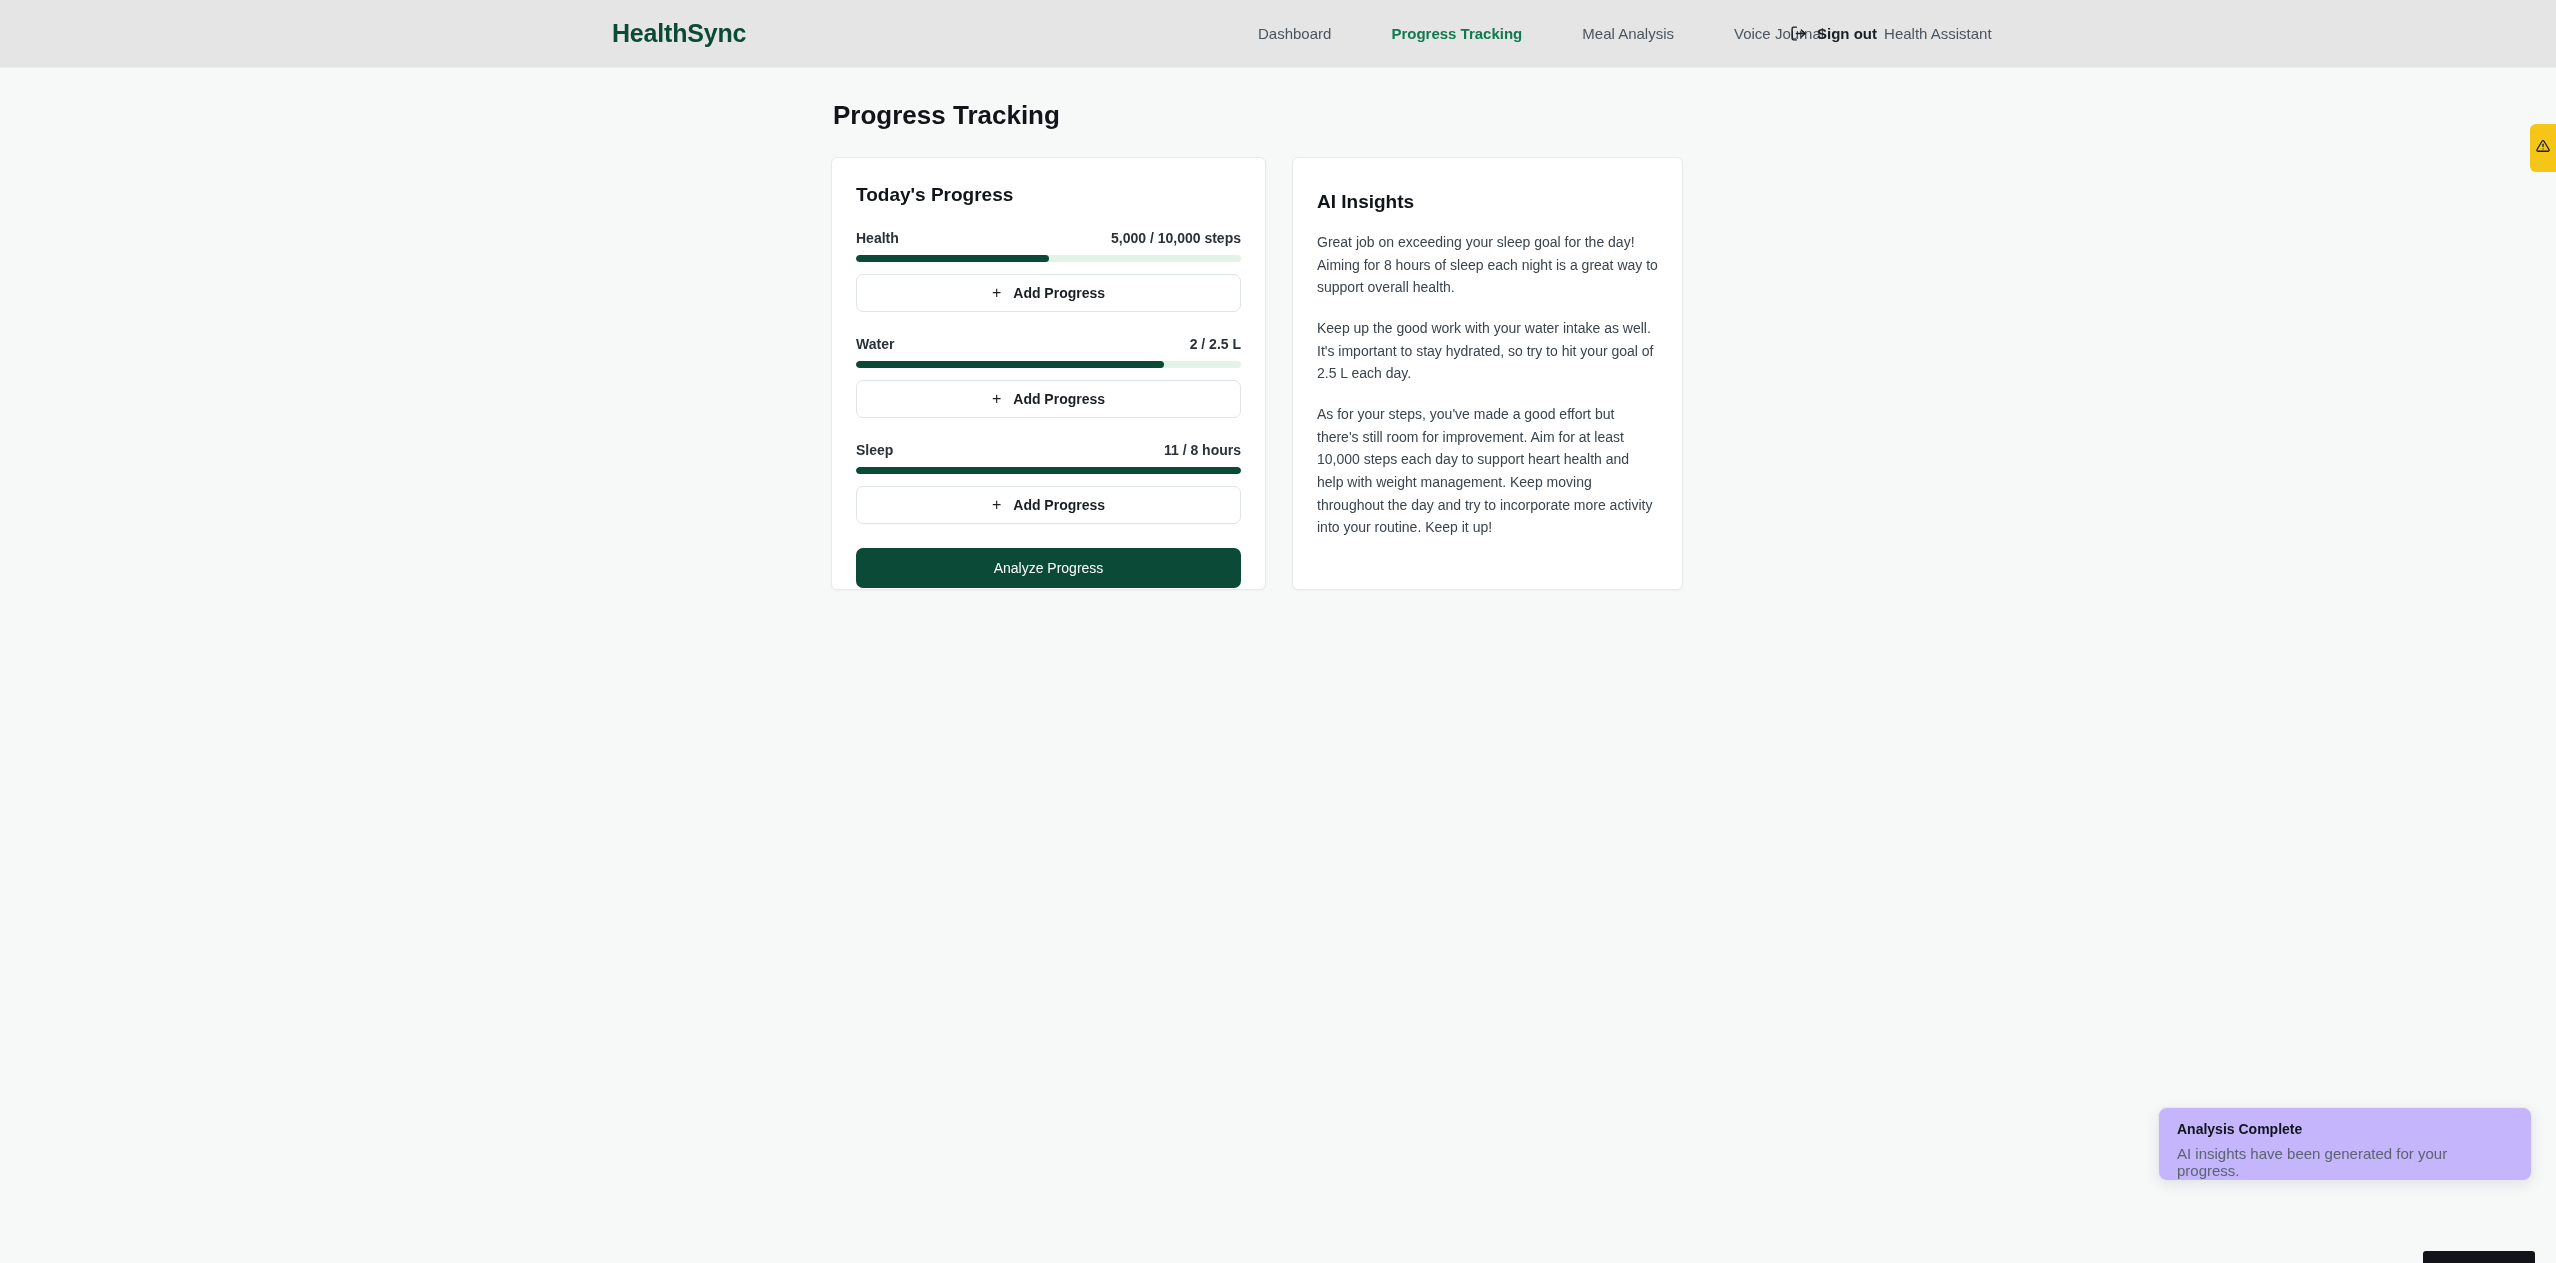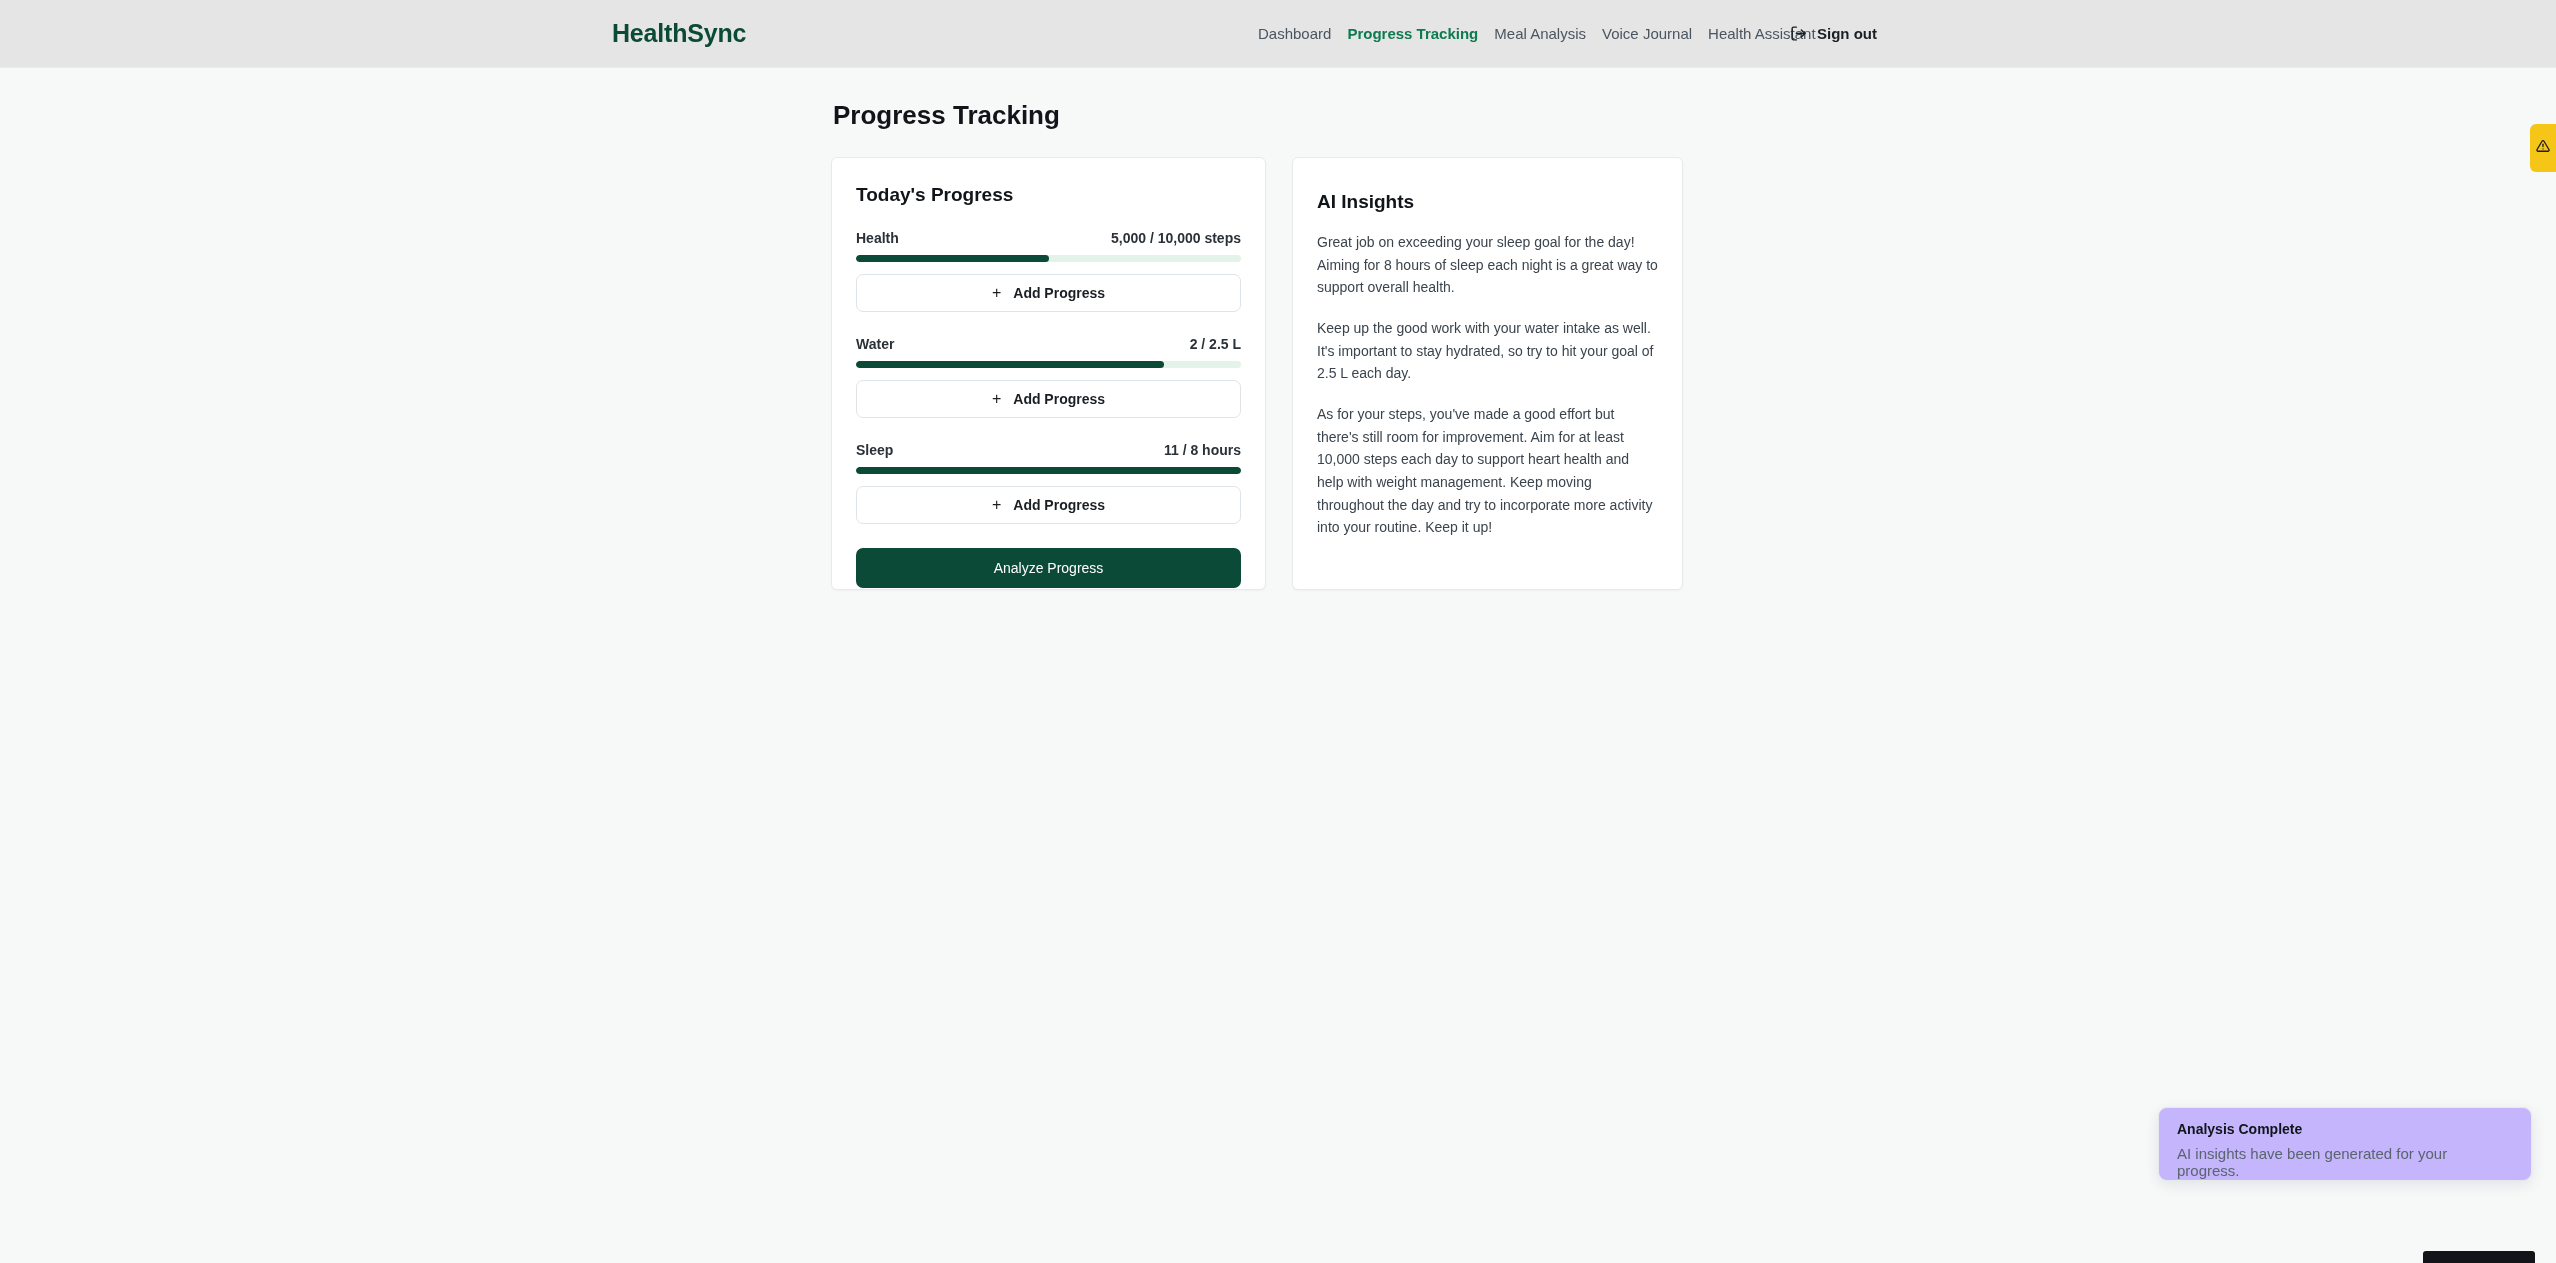--- a/index.html
+++ b/index.html
@@ -27,21 +27,21 @@
     font-size: 25px;
     font-weight: bold;
     color: #0b4a36;
     letter-spacing: -0.2px;
   }
   .nav-links {
     position: absolute;
     left: 1258px;
     display: flex;
     align-items: flex-end;
-    gap: 16px;
+    gap: 60px;
   }
   .nav-link {
     font-size: 15px;
     color: #4a5560;
     text-decoration: none;
     white-space: nowrap;
   }
   .nav-link.active { color: #0d7a4f; font-weight: bold; }
   .signout {
     position: absolute;

